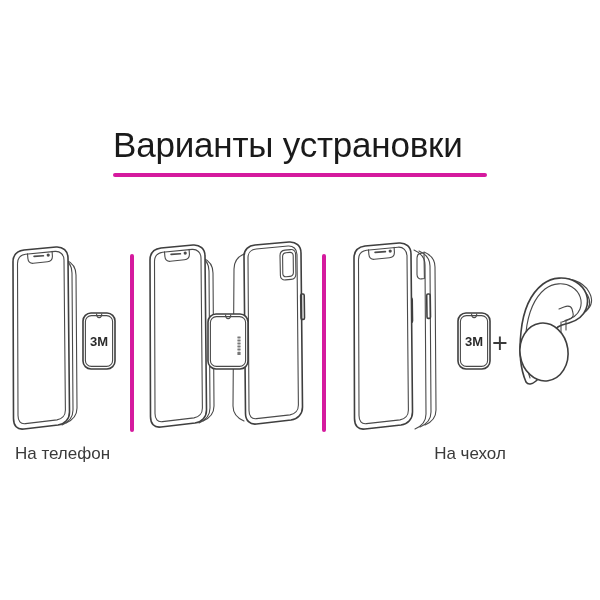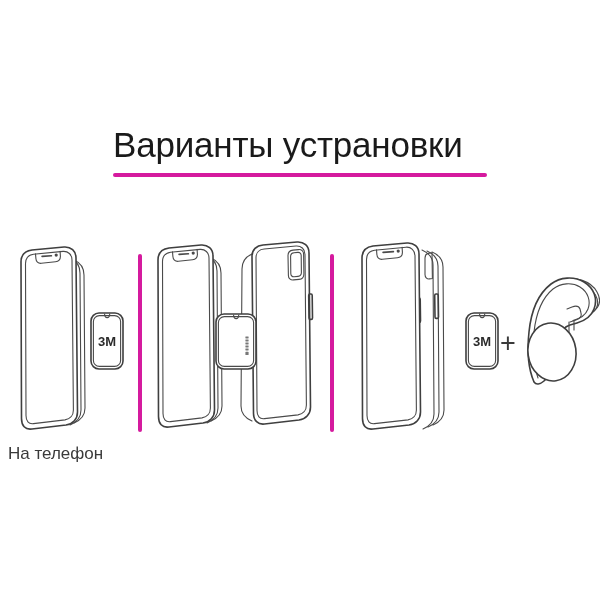--- a/index.html
+++ b/index.html
@@ -42,39 +42,40 @@
   .title-rule {
     margin-top: 7px;
     width: 374px;
     height: 4px;
     border-radius: 2px;
   }
 
   
   .panels {
     position: absolute;
-    left: 8px;
+    left: 0;
     top: 232px;
     width: 520px;
     height: 245px;
   }
   .panel {
     position: absolute;
     top: 0;
     height: 245px;
   }
   .panel-art {
     position: absolute;
     left: 0;
     top: 0;
   }
   .panel-label {
     position: absolute;
     top: 212px;
     width: 100%;
+    text-align: center;
     font-size: 17px;
     color: #3a3a3a;
     white-space: nowrap;
   }
 
   #panel-on-phone  { left: 0px;   width: 125px; }
   #panel-under-case{ left: 140px; width: 180px; }
   #panel-on-case   { left: 340px; width: 260px; }
 
   
@@ -253,16 +254,17 @@
           <path class="ln-thin" d="M219 77 L224 75 C228 73.5 231 74.5 232 77 L233 81 C234 84 232 86.5 228 88 L222 90"></path>
           <path class="ln-thin" d="M221 90 L221 101"></path>
           <path class="ln-thin" d="M226 88.5 L226 98"></path>
 
           <ellipse class="ln fill-w" cx="204" cy="120" rx="24" ry="29" transform="rotate(-8 204 120)"></ellipse>
         </g>
       </svg>
 
       <div class="plus-sign" style="left:152px; top:98px;">+</div>
 
+      <div class="panel-label">На чехол</div>
     </div>
 
   </div>
 </div>
 
 </body></html>

